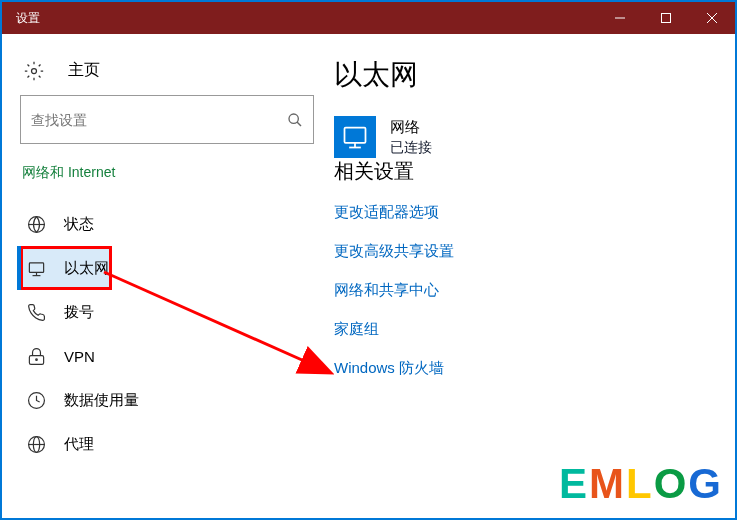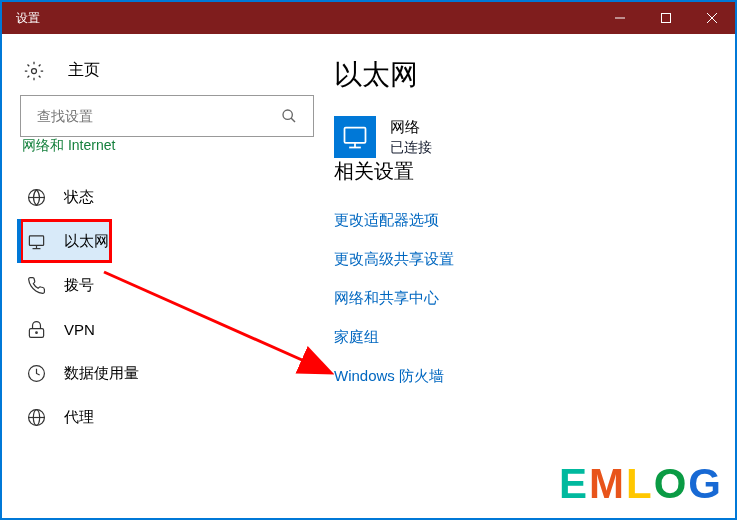--- a/index.html
+++ b/index.html
@@ -11,42 +11,42 @@
     .win-btn { width: 46px; height: 100%; display: flex; align-items: center; justify-content: center; cursor: pointer; }
     .win-btn svg { width: 10px; height: 10px; stroke: #fff; }
     
     .content { display: flex; height: calc(100% - 32px); }
     
     .sidebar { width: 332px; padding: 18px 0 0 18px; }
     .home-row { display: flex; align-items: center; gap: 24px; padding: 8px 0 14px 4px; cursor: pointer; }
     .home-row .icon-wrap { width: 20px; height: 20px; display: flex; align-items: center; justify-content: center; }
     .home-row span { font-size: 16px; }
     
-    .search-box { width: 294px; height: 42px; border: 1px solid #999; display: flex; align-items: center; padding: 0 16px; }
+    .search-box { width: 294px; height: 49px; border: 1px solid #999; display: flex; align-items: center; padding: 0 10px; margin-bottom: 20px; }
     .search-input { flex: 1; border: none; outline: none; font-size: 14px; color: #666; background: transparent; }
     .search-icon-wrap { width: 16px; height: 16px; }
     
     .category-label { font-size: 14px; color: #15803d; margin-bottom: 20px; padding-left: 2px; }
     
     .nav-list { display: flex; flex-direction: column; gap: 0; }
     .nav-item { display: flex; align-items: center; gap: 18px; padding: 12px 0 12px 6px; cursor: pointer; position: relative; }
     .nav-item .icon-wrap { width: 20px; height: 20px; display: flex; align-items: center; justify-content: center; }
     .nav-item span { font-size: 15px; }
     .nav-item.highlighted { border: 3px solid #ff0000; padding: 9px 0 9px 3px; width: 92px; background: #d8eaf9; }
     .nav-item.highlighted::before { content: ''; position: absolute; left: -6px; top: -3px; bottom: -3px; width: 4px; background: #0078d7; }
     
     .main { flex: 1; padding: 22px 0 0 0; }
     .main-title { font-size: 28px; font-weight: 400; margin-bottom: 22px; }
     
     .network-row { display: flex; align-items: center; gap: 14px; }
     .net-icon-box { width: 42px; height: 42px; background: #0078d7; display: flex; align-items: center; justify-content: center; }
     .net-name { font-size: 15px; color: #000; }
     .net-status { font-size: 14px; color: #0f172a; margin-top: 2px; }
     
-    .related-title { font-size: 20px; font-weight: 400; margin-bottom: 26px; }
+    .related-title { font-size: 20px; font-weight: 400; margin-bottom: 18px; }
     .related-links { display: flex; flex-direction: column; gap: 20px; }
     .related-link { font-size: 15px; color: #0067c0; cursor: pointer; position: relative; display: inline-block; }
     
     .arrow-annotation { position: absolute; left: 92px; top: 260px; width: 250px; height: 125px; pointer-events: none; z-index: 10; }
     
     .watermark { position: absolute; right: 12px; bottom: 10px; display: flex; font-size: 42px; font-weight: 900; font-family: Arial, sans-serif; letter-spacing: 2px; }
     .watermark .e1 { color: #00b99e; }
     .watermark .m { color: #e8541b; }
     .watermark .l { color: #ffc700; }
     .watermark .o { color: #0a9b44; }

